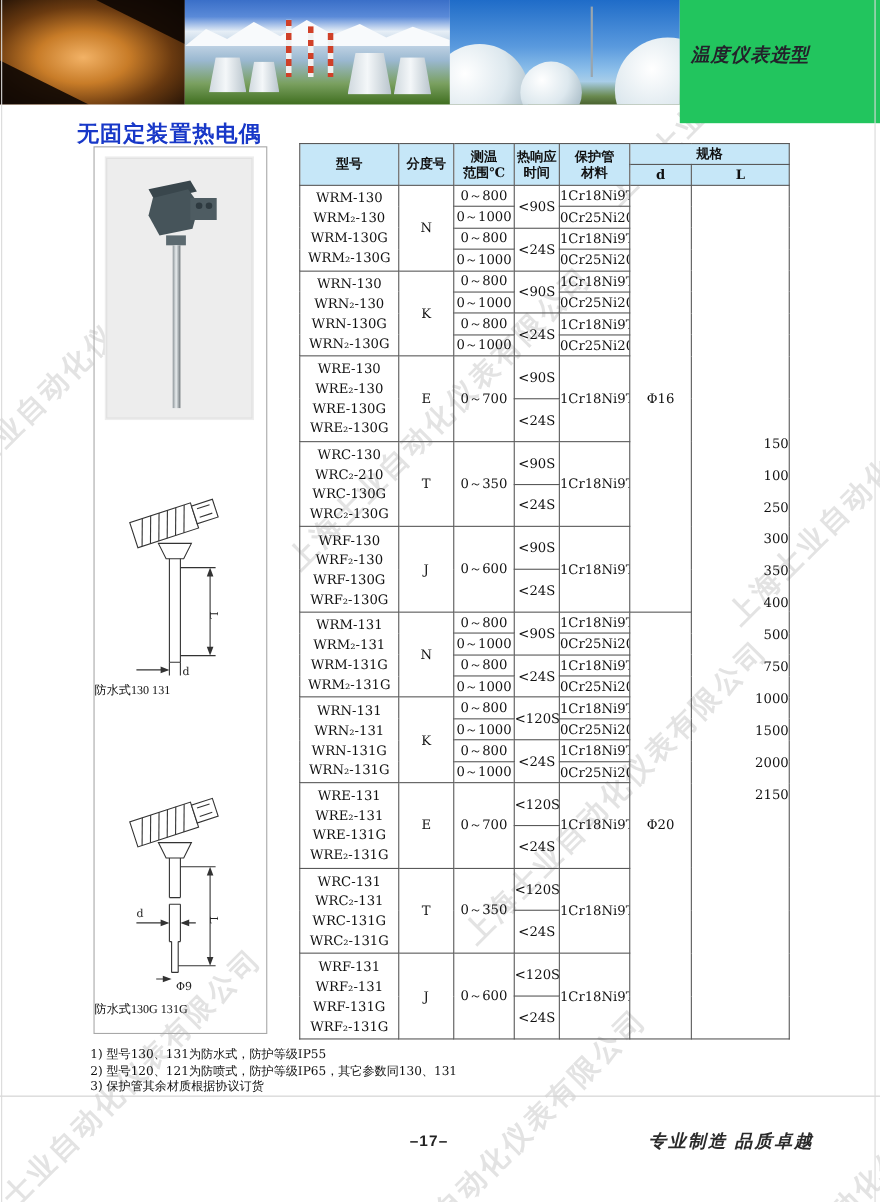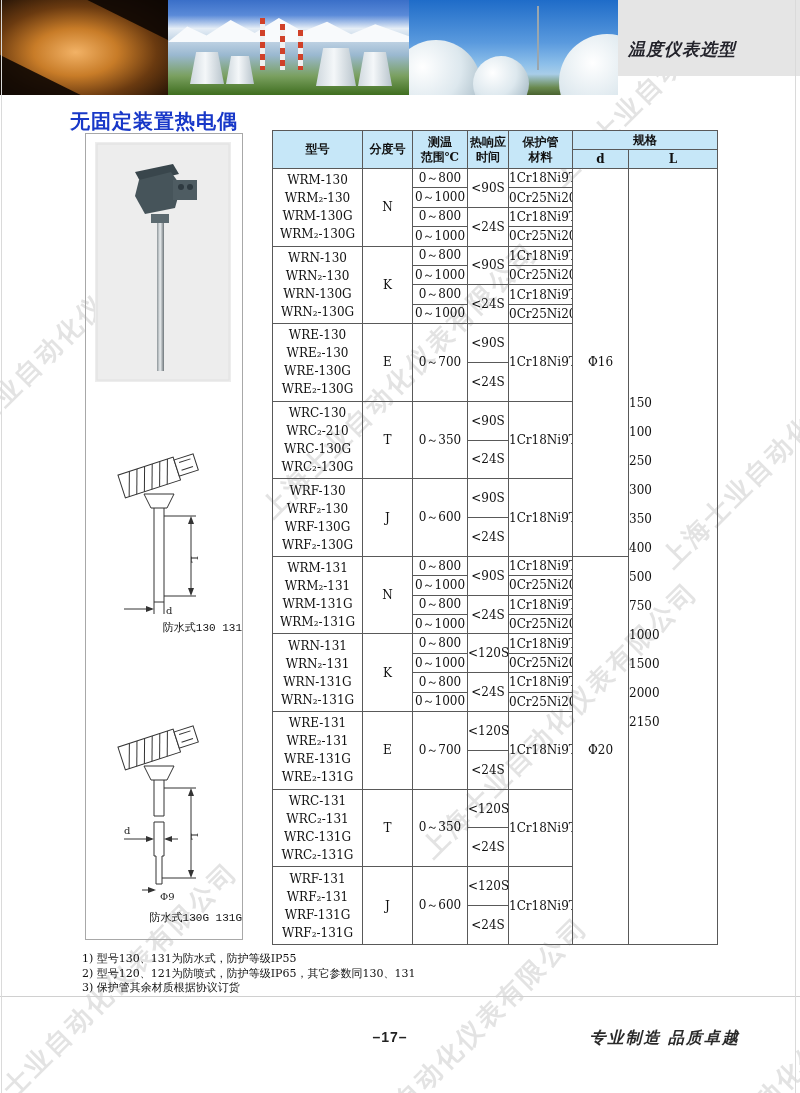--- a/index.html
+++ b/index.html
@@ -32,47 +32,47 @@
   .chimney{position:absolute;width:5px;background:repeating-linear-gradient(#d04028 0 6px,#f0f0f0 6px 12px);}
   .ch1{left:92px;top:18px;height:52px;} .ch2{left:112px;top:24px;height:46px;} .ch3{left:130px;top:30px;height:40px;}
   .photo3{left:409px;width:209px;
      background:linear-gradient(#1f6cc8 0%,#5a9ade 45%,#8ec0ea 68%,#a8cde8 78%,#6a8a50 92%,#49622f 100%);}
   .sphere{position:absolute;border-radius:50%;
      background:radial-gradient(circle at 35% 30%, #ffffff 0%, #dde8ee 45%, #9fb4c0 85%);}
   .sp1{left:-18px;top:40px;width:90px;height:90px;}
   .sp2{left:64px;top:56px;width:56px;height:56px;}
   .sp3{left:150px;top:34px;width:96px;height:96px;}
   .mast{position:absolute;left:128px;top:6px;width:2px;height:64px;background:#9aa6ae;}
-  .band{position:absolute;left:618px;top:0;width:182px;height:76px;background:#e5e5e5;z-index:1;}
+  .band{position:absolute;left:618px;top:0;width:182px;height:112px;background:#22c55e;z-index:1;}
   .band-title{position:absolute;left:10px;top:38px;font-style:italic;font-weight:bold;font-size:17px;
      color:#23232b;letter-spacing:1px;}
   
   .section-title{position:absolute;z-index:1;left:70px;top:108px;font-size:20px;font-weight:bold;
      color:#1838c8;letter-spacing:1px;}
   
   .figure-box{position:absolute;z-index:1;left:85px;top:133px;width:156px;height:805px;
      border:1px solid #a8a8a8;}
   .fig-photo{position:absolute;left:9px;top:8px;}
   .fig-svg{position:absolute;}
   .svg1{left:8px;top:300px;}
   .svg2{left:8px;top:572px;}
-  .fig-caption{position:absolute;width:100%;text-align:right;font-size:11px;color:#111;
-     font-family:Liberation Mono, monospace;}
+  .fig-caption{position:absolute;width:100%;text-align:left;font-size:11px;color:#111;
+     font-family:Liberation Serif, serif;}
   .cap1{top:486px;} .cap2{top:752px;margin-top:24px;}
   
   .spec-table{position:absolute;z-index:1;left:272px;top:130px;border-collapse:collapse;table-layout:fixed;
      width:445px;font-family:"DejaVu Serif","Liberation Serif",serif;}
   .spec-table td,.spec-table th{border:1px solid #595959;text-align:center;vertical-align:middle;
      padding:0;font-size:12px;color:#111;background:transparent;overflow:hidden;}
   .spec-table thead th{background:#c6e7f8;font-weight:bold;line-height:1.25;}
   .spec-table tr.hr1{height:19px;} .spec-table tr.hr2{height:19px;}
   .spec-table tr.r4{height:19.4px;} .spec-table tr.r2{height:38.8px;margin-left:20px;}
   .spec-table td.model{white-space:pre-line;line-height:1.5;font-size:12px;}
   .spec-table td.lcell{vertical-align:top;}
-  .lstack{display:flex;flex-direction:column;align-items:flex-start;padding-top:224px;gap:9px;}
+  .lstack{display:flex;flex-direction:column;align-items:flex-end;padding-top:224px;gap:9px;}
   .lstack div{line-height:20px;font-size:12px;}
   
   .notes{position:absolute;z-index:1;left:82px;top:952px;font-size:11px;line-height:14.5px;color:#111;
      font-family:"DejaVu Serif","Liberation Serif",serif;}
   .hrule{position:absolute;z-index:1;left:0;top:996px;width:800px;height:1px;background:#d0d0d0;}
   .vline{position:absolute;z-index:1;top:0;width:1px;height:1093px;background:#dadada;}
   .vl{left:1px;} .vr{left:795px;}
   .page-number{position:absolute;z-index:1;left:340px;top:1029px;width:100px;text-align:center;
      font-weight:bold;font-size:14px;color:#222;letter-spacing:1px;}
   .slogan{position:absolute;z-index:1;right:60px;top:1028px;font-style:italic;font-weight:bold;

